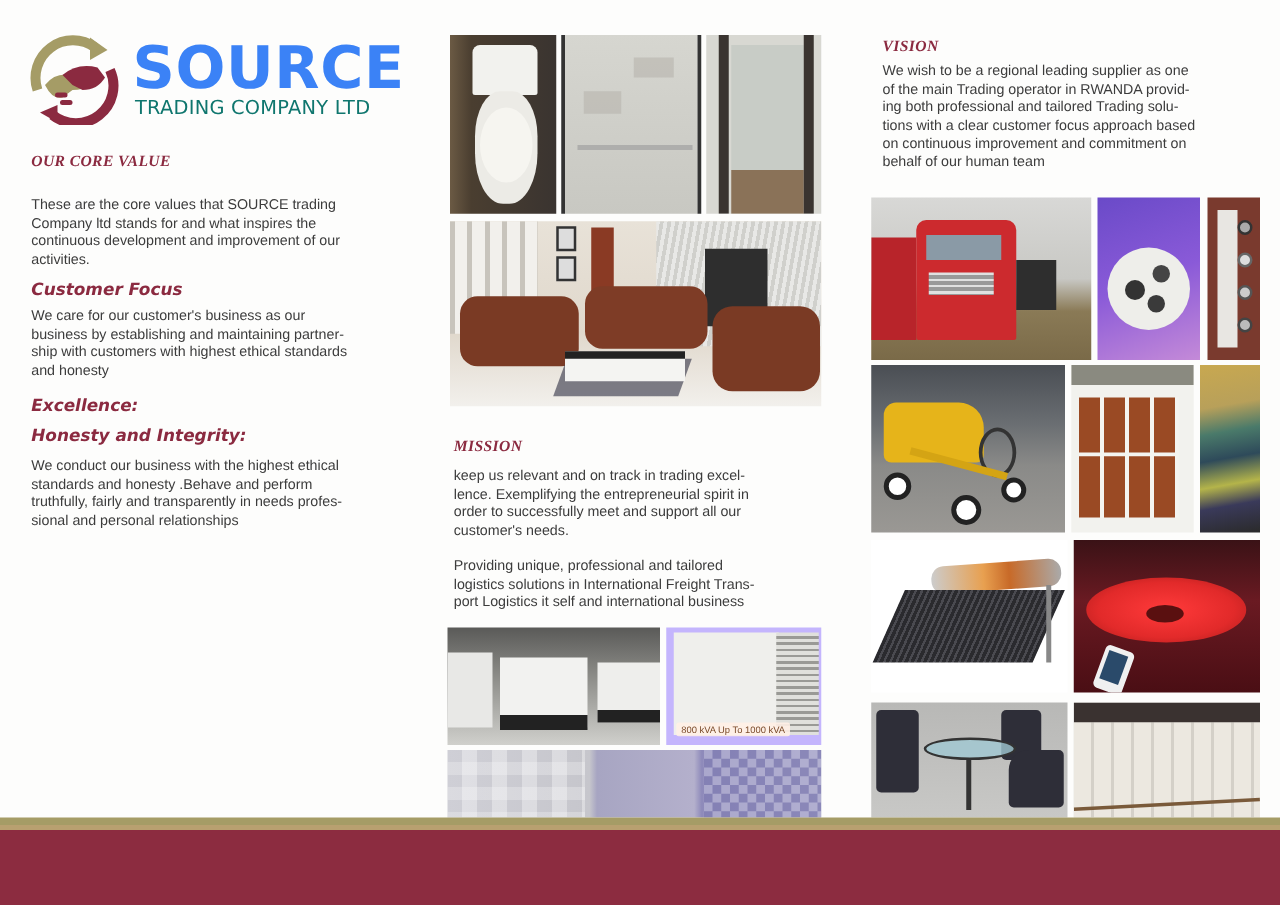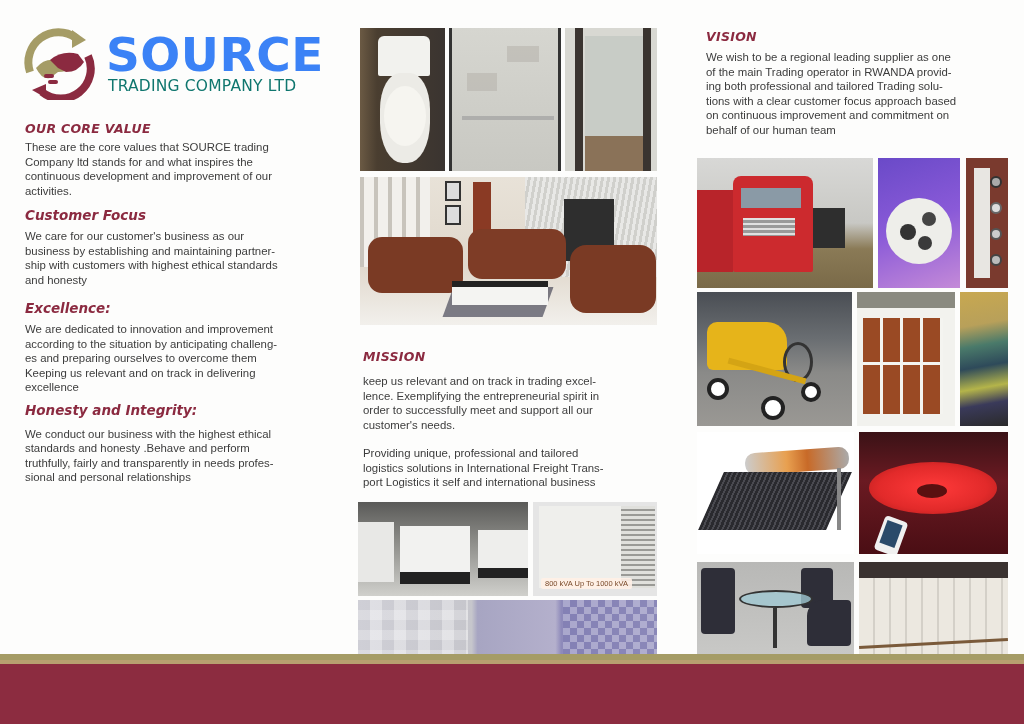--- a/index.html
+++ b/index.html
@@ -7,22 +7,22 @@
   body { position: relative; font-family: "Liberation Sans", "DejaVu Sans", sans-serif; color: #3a3a3a; }
 
   
   .logo { position: absolute; left: 22px; top: 28px; width: 300px; height: 72px; }
   .logo-mark { position: absolute; left: 0; top: 0; width: 74px; height: 72px; }
   .logo-word { position: absolute; left: 84px; top: 0; font-family: "DejaVu Sans", sans-serif; font-weight: bold; font-size: 47px; letter-spacing: 0.5px; color: #3b82f6; line-height: 54px; }
   .logo-sub { position: absolute; left: 86px; top: 49px; font-family: "DejaVu Sans", sans-serif; font-size: 15.5px; color: #0f766e; letter-spacing: 0.2px; white-space: nowrap; }
 
   .left-col { position: absolute; left: 25px; top: 120px; width: 300px; }
   .h-sec { font-family: "DejaVu Sans", sans-serif; font-weight: bold; font-style: italic; color: #8b2a40; font-size: 13.5px; line-height: 18px; }
-  .h-sec.caps { font-size: 12.5px; letter-spacing: 0.3px; }
-  .para { font-size: 11.4px; line-height: 14.5px; color: #3c3c3c; margin-top: 2px; white-space: pre-line; }
+  .h-sec.caps { font-size: 12.5px; letter-spacing: 0.3px; font-family: Liberation Serif, serif; }
+  .para { font-size: 11.4px; line-height: 14.5px; color: #3c3c3c; margin-top: 19px; white-space: pre-line; }
   .block { margin-bottom: 6px; }
 
   
   .photo { position: absolute; overflow: hidden; }
   .cap { position: absolute; font-size: 7.5px; color: #7a4a2a; background: rgba(255,240,230,0.9); padding: 1px 4px; border-radius: 2px; white-space: nowrap; }
 
   
   .mission { position: absolute; left: 363px; top: 348px; width: 300px; }
   .vision { position: absolute; left: 706px; top: 28px; width: 300px; }
 
@@ -59,25 +59,20 @@
   </div>
   <div class="block" style="margin-top:8px">
     <div class="h-sec">Customer Focus</div>
     <div class="para" style="margin-top:5px">We care for our customer's business as our
 business by establishing and maintaining partner-
 ship with customers with highest ethical standards
 and honesty</div>
   </div>
   <div class="block" style="margin-top:12px">
     <div class="h-sec">Excellence:</div>
-    <div class="para" style="margin-top:5px">We are dedicated to innovation and improvement
-according to the situation by anticipating challeng-
-es and preparing ourselves to overcome them
-Keeping us relevant and on track in delivering
-excellence</div>
   </div>
   <div class="block" style="margin-top:4px">
     <div class="h-sec">Honesty and Integrity:</div>
     <div class="para" style="margin-top:8px">We conduct our business with the highest ethical
 standards and honesty .Behave and perform
 truthfully, fairly and transparently in needs profes-
 sional and personal relationships</div>
   </div>
 </div>
 
@@ -115,21 +110,21 @@
 </div>
 
 <div class="photo" style="left:358px;top:502px;width:170px;height:94px;background:linear-gradient(180deg,#5a5a58 0%,#8a8a86 40%,#d0d0cc 100%);">
   <div style="position:absolute;left:0;top:20px;width:36px;height:60px;background:#e8e8e6;"></div>
   <div style="position:absolute;left:42px;top:24px;width:70px;height:56px;background:#f2f2f0;"></div>
   <div style="position:absolute;left:42px;top:70px;width:70px;height:12px;background:#222;"></div>
   <div style="position:absolute;left:120px;top:28px;width:50px;height:48px;background:#eeeeec;"></div>
   <div style="position:absolute;left:120px;top:66px;width:50px;height:10px;background:#222;"></div>
 </div>
 
-<div class="photo" style="left:533px;top:502px;width:124px;height:94px;background:#e5e5e5;">
+<div class="photo" style="left:533px;top:502px;width:124px;height:94px;background:#c4b5fd;">
   <div style="position:absolute;left:6px;top:4px;width:84px;height:82px;background:#efefec;"></div>
   <div style="position:absolute;left:88px;top:4px;width:34px;height:82px;background:repeating-linear-gradient(180deg,#e0e0dc 0 3px,#9a9a96 3px 5px);"></div>
   <div class="cap" style="left:8px;top:76px;">800 kVA Up To 1000 kVA</div>
 </div>
 
 <div class="photo" style="left:358px;top:600px;width:299px;height:54px;background:linear-gradient(90deg,#cfcfd6 0%,#c6c6cc 38%,#a7a5c2 40%,#b4b0cc 66%,#8e8aba 68%,#a6a4c8 100%);">
   <div style="position:absolute;left:0;top:0;width:110px;height:54px;background:repeating-linear-gradient(90deg,transparent 0 12px,rgba(255,255,255,.35) 12px 24px),repeating-linear-gradient(180deg,transparent 0 10px,rgba(255,255,255,.25) 10px 20px);"></div>
   <div style="position:absolute;left:205px;top:0;width:94px;height:54px;background:repeating-conic-gradient(#7f7cb2 0 25%,#b6b4d4 0 50%) 0 0/14px 14px;opacity:.7;"></div>
 </div>
 

